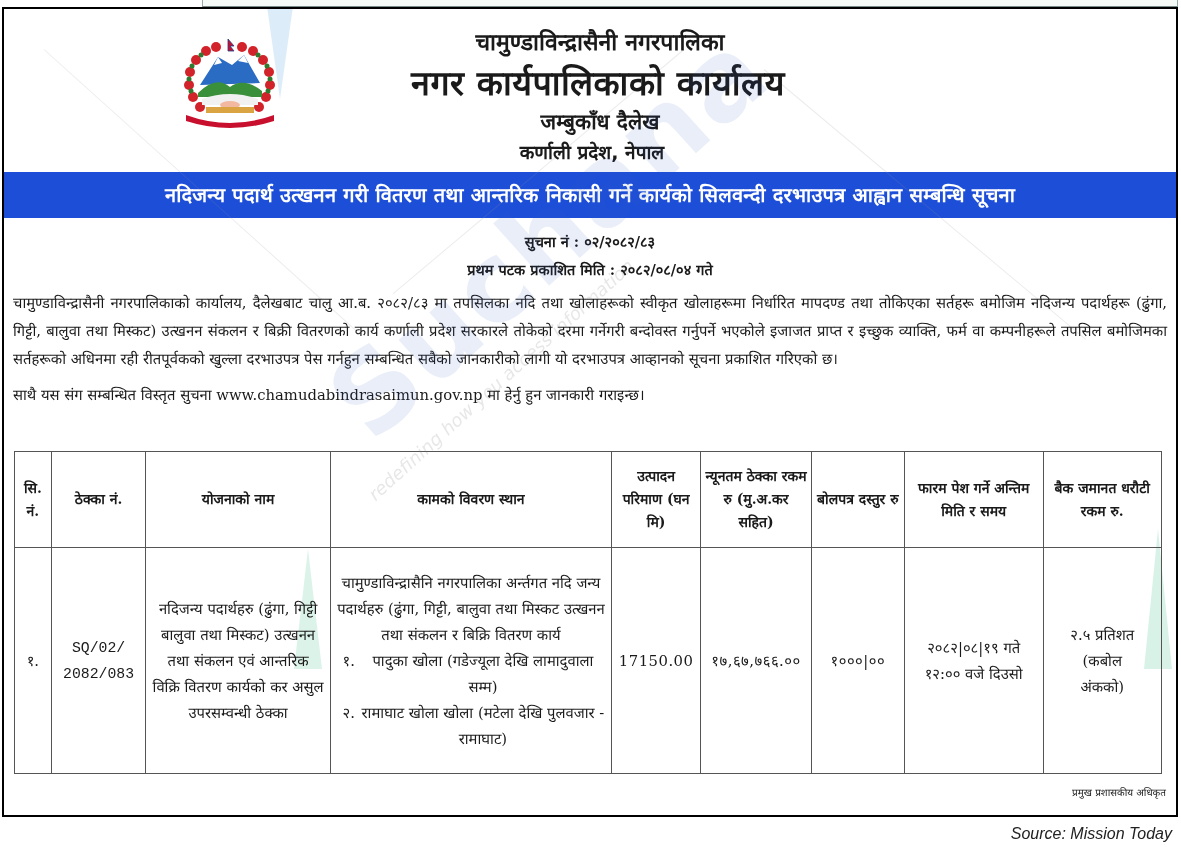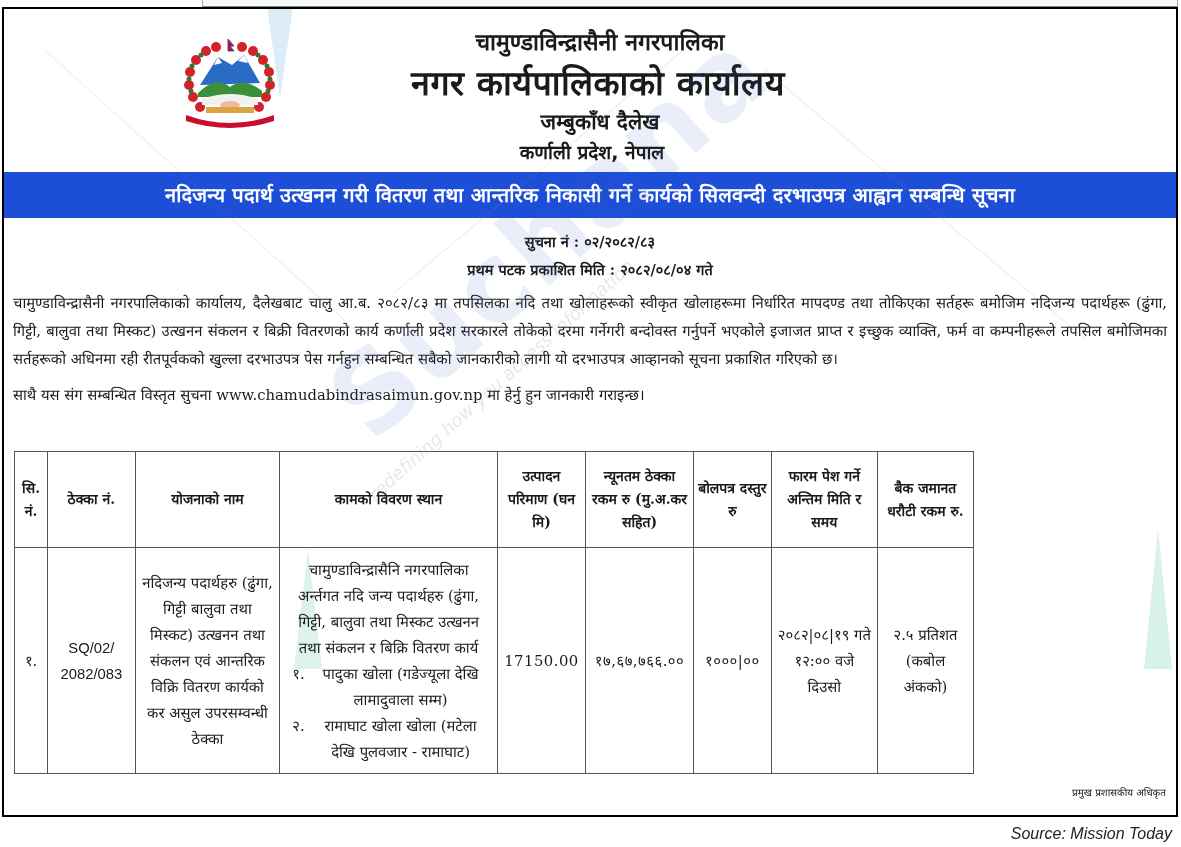--- a/index.html
+++ b/index.html
@@ -39,26 +39,26 @@
   .title-bar { height: 46px; background: #1d4ed8; color: #fff; text-align: center;
     font-family: "DejaVu Sans", sans-serif; font-weight: bold; font-size: 20px; line-height: 47px; letter-spacing: 0.2px; }
 
   .meta { text-align: center; font-size: 14.5px; font-weight: bold; }
   .meta1 { margin-top: 12px; height: 24px; line-height: 24px; }
   .meta2 { margin-top: 4px; height: 24px; line-height: 24px; }
 
   .para { padding: 7px 9px 0 9px; font-size: 14.8px; line-height: 28px; text-align: justify; }
   .para2 { padding: 8px 9px 0 9px; font-size: 14.8px; line-height: 28px; }
 
-  table.tender { position: absolute; left: 10px; top: 442px; width: 960px; border-collapse: collapse; font-size: 14px; border-radius: 19px; }
+  table.tender { position: absolute; left: 10px; top: 442px; width: 1148px; border-collapse: collapse; font-size: 14px; border-radius: 19px; }
   table.tender th, table.tender td { border: 1.3px solid #555; vertical-align: middle; text-align: center; }
   table.tender th { font-weight: bold; height: 96px; line-height: 23px; padding: 0 4px; }
   table.tender td { height: 226px; line-height: 26px; padding: 0 6px; font-size: 14.8px; }
   td.left { text-align: left; }
-  .ref { font-size: 17px; font-family: Liberation Sans, sans-serif; line-height: 26px; }
+  .ref { font-size: 17px; font-family: Liberation Mono, monospace; line-height: 26px; }
   .loc-list { margin-top: 0; }
   .loc-item { display: flex; }
   .loc-num { width: 24px; flex: none; }
   .num { font-size: 14px; letter-spacing: 0.5px; }
 
   .sign { position: absolute; right: 10px; top: 776px; font-size: 10px; font-weight: normal; }
 
   .source { position: absolute; right: 9px; top: 825px; font-family: "Liberation Sans", sans-serif;
     font-style: italic; font-size: 16px; color: #222; }
 </style>

